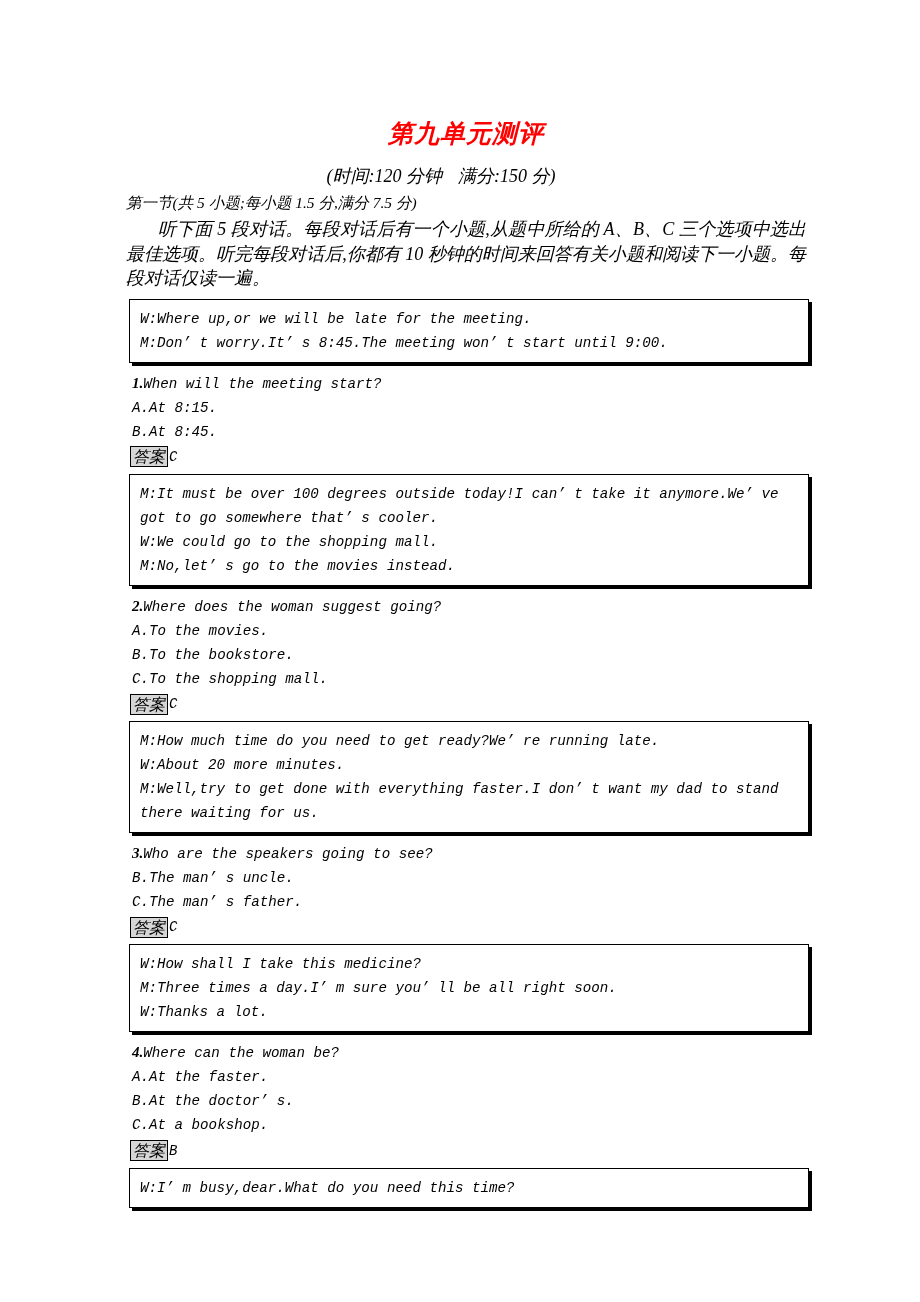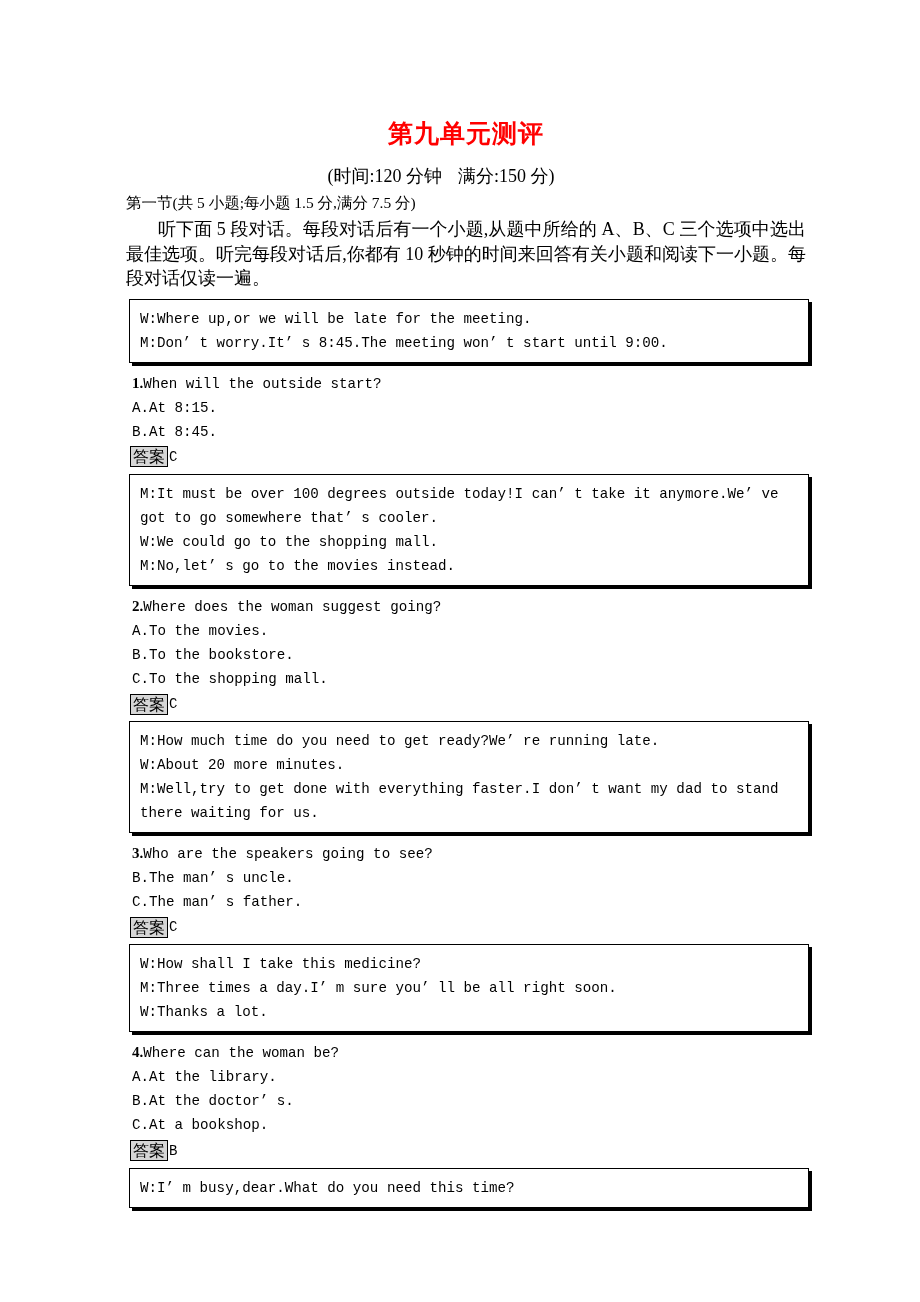--- a/index.html
+++ b/index.html
@@ -13,20 +13,21 @@
     font-family: "Liberation Serif", "DejaVu Serif", serif;
     color: #000000;
     overflow: hidden;
   }
   .page {
     position: relative;
     width: 920px;
     height: 1302px;
     padding: 11px;
     box-sizing: border-box;
+    font-style: italic;
   }
   .content {
     position: absolute;
     left: 126px;
     top: 118px;
     width: 680px;
   }
 
   
   .doc-title {
@@ -143,21 +144,21 @@
 
     <p class="instructions">听下面 5 段对话。每段对话后有一个小题,从题中所给的 A、B、C 三个选项中选出最佳选项。听完每段对话后,你都有 10 秒钟的时间来回答有关小题和阅读下一小题。每段对话仅读一遍。</p>
 
     <div id="items-container">
         <div>
           <div class="dialog-box">
             <div class="dialog-line">W:Where up,or we will be late for the meeting.</div>
             <div class="dialog-line">M:Don’ t worry.It’ s 8:45.The meeting won’ t start until 9:00.</div>
           </div>
           <div class="question-block">
-            <div class="q-stem"><span class="qnum">1.</span><span>When will the outside start?</span></div>
+            <div class="q-stem"><span class="qnum">1.</span><span>When will the meeting start?</span></div>
             <div class="q-option">A.At 8:15.</div>
             <div class="q-option">B.At 8:45.</div>
             <div class="answer-row"><span class="answer-badge">答案</span><span class="answer-letter">C</span></div>
           </div>
         </div>
         <div>
           <div class="dialog-box">
             <div class="dialog-line">M:It must be over 100 degrees outside today!I can’ t take it anymore.We’ ve got to go somewhere that’ s cooler.</div>
             <div class="dialog-line">W:We could go to the shopping mall.</div>
             <div class="dialog-line">M:No,let’ s go to the movies instead.</div>
@@ -184,21 +185,21 @@
           </div>
         </div>
         <div>
           <div class="dialog-box">
             <div class="dialog-line">W:How shall I take this medicine?</div>
             <div class="dialog-line">M:Three times a day.I’ m sure you’ ll be all right soon.</div>
             <div class="dialog-line">W:Thanks a lot.</div>
           </div>
           <div class="question-block">
             <div class="q-stem"><span class="qnum">4.</span><span>Where can the woman be?</span></div>
-            <div class="q-option">A.At the library.</div>
+            <div class="q-option">A.At the faster.</div>
             <div class="q-option">B.At the doctor’ s.</div>
             <div class="q-option">C.At a bookshop.</div>
             <div class="answer-row"><span class="answer-badge">答案</span><span class="answer-letter">B</span></div>
           </div>
         </div>
         <div>
           <div class="dialog-box">
             <div class="dialog-line">W:I’ m busy,dear.What do you need this time?</div>
           </div>
         </div>

